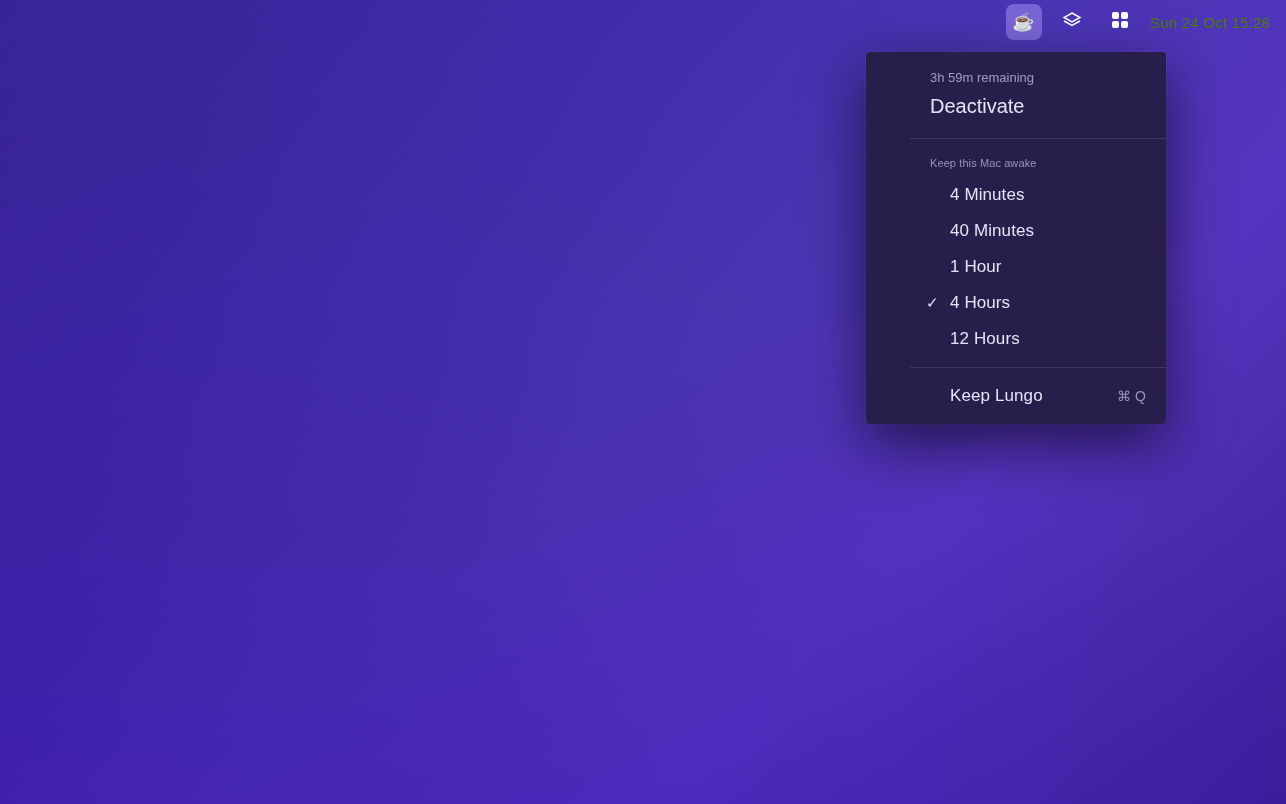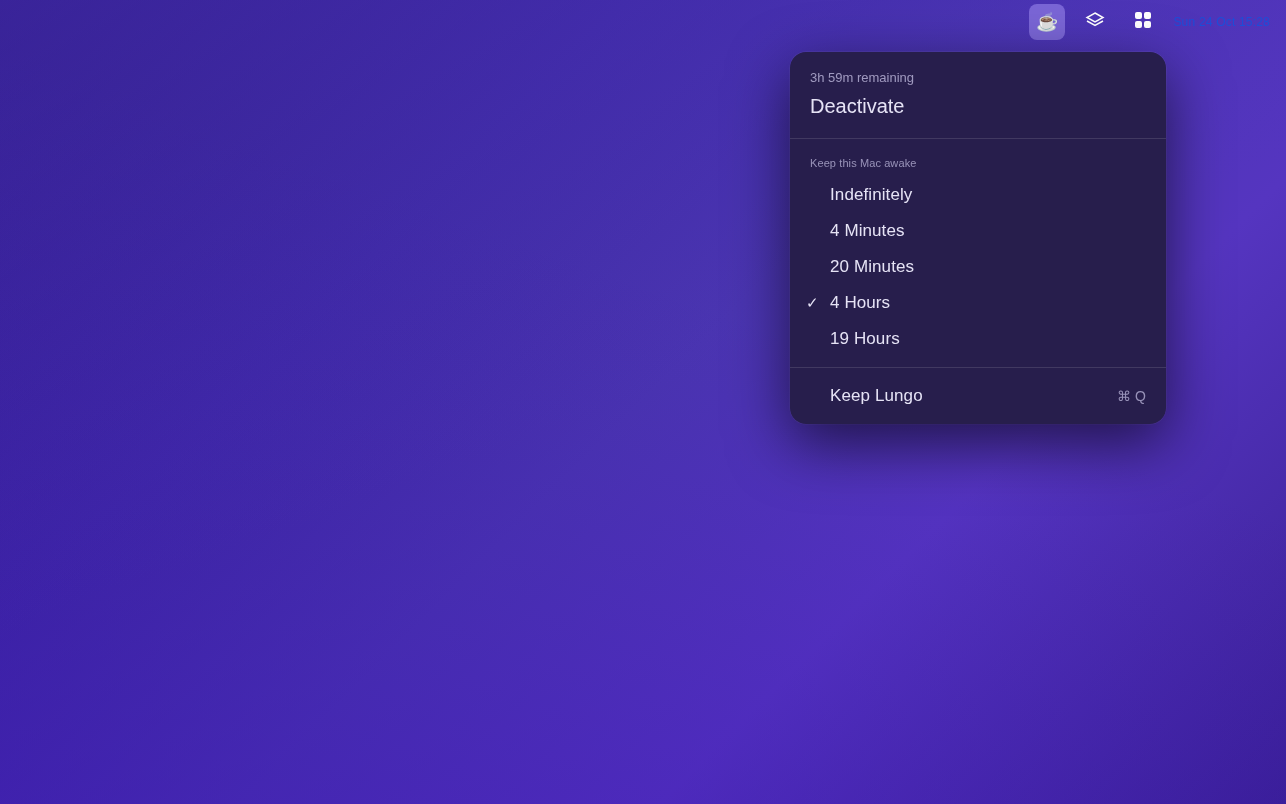--- a/index.html
+++ b/index.html
@@ -58,37 +58,38 @@
       color: white;
       font-size: 18px;
       cursor: pointer;
     }
 
     .menubar-icon.active {
       background: rgba(130, 110, 220, 0.85);
     }
 
     .menubar-datetime {
-      color: #1d4ed8;
-      font-size: 12px;
+      color: #4d7c0f;
+      font-size: 15px;
       font-weight: 400;
       letter-spacing: 0.2px;
     }
 
     
     .dropdown {
       position: absolute;
       top: 52px;
       right: 120px;
-      width: 376px;
+      width: 300px;
       background: rgba(38, 30, 72, 0.97);
-      border-radius: 16px;
+      border-radius: 4px;
       overflow: hidden;
       box-shadow: 0 20px 60px rgba(0,0,0,0.6), 0 0 0 0.5px rgba(255,255,255,0.1);
       backdrop-filter: blur(20px);
+      padding-left: 44px;
       -webkit-backdrop-filter: blur(20px);
     }
 
     .dropdown-section {
       padding: 10px 0;
     }
 
     .dropdown-section + .dropdown-section {
       border-top: 1px solid rgba(255,255,255,0.12);
     }
@@ -215,34 +216,34 @@
       <span>Deactivate</span>
     </div>
   </div>
 
   <div class="dropdown-section">
     <div class="menu-item section-header">
       <span>Keep this Mac awake</span>
     </div>
 
     <div class="menu-item large-text">
-      <span>Indefinitely</span>
-    </div>
-    <div class="menu-item large-text">
       <span>4 Minutes</span>
     </div>
     <div class="menu-item large-text">
-      <span>20 Minutes</span>
+      <span>40 Minutes</span>
+    </div>
+    <div class="menu-item large-text">
+      <span>1 Hour</span>
     </div>
     <div class="menu-item large-text">
       <span class="checkmark">✓</span>
       <span>4 Hours</span>
     </div>
     <div class="menu-item large-text">
-      <span>19 Hours</span>
+      <span>12 Hours</span>
     </div>
   </div>
 
 
   <div class="dropdown-section">
     <div class="menu-item large-text">
       <span>Keep Lungo</span>
       <span class="shortcut">⌘ Q</span>
     </div>
   </div>

